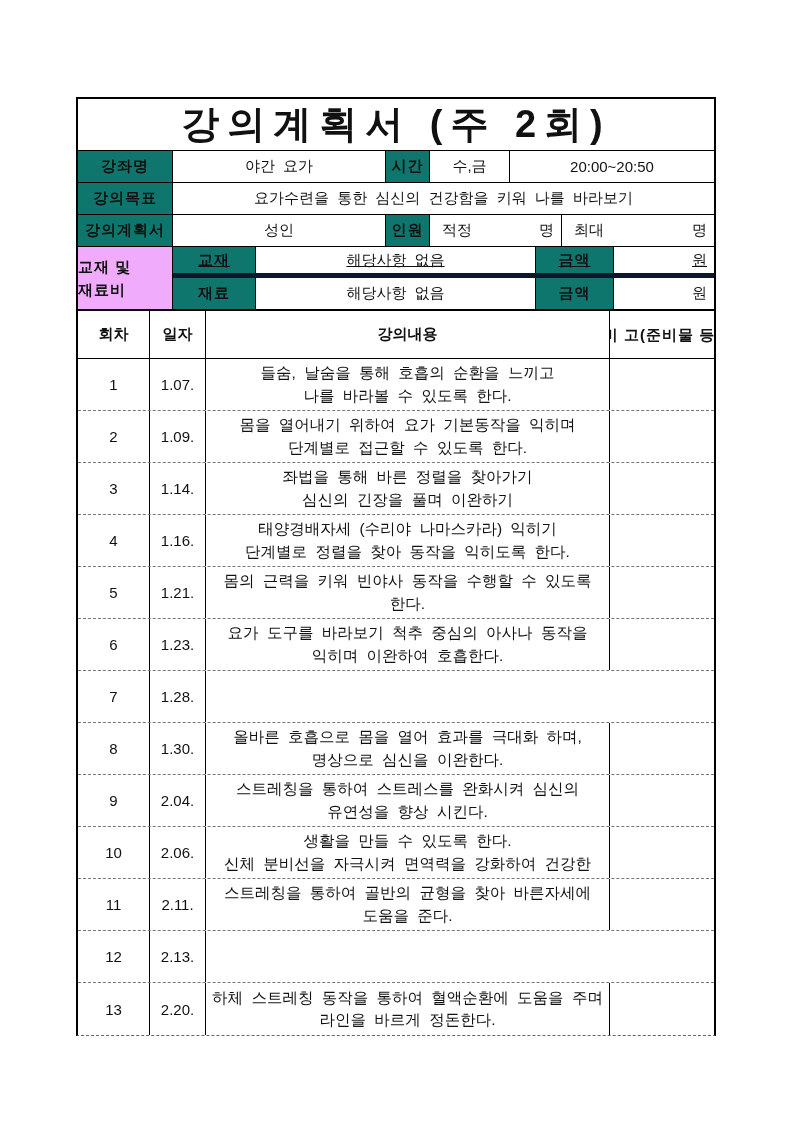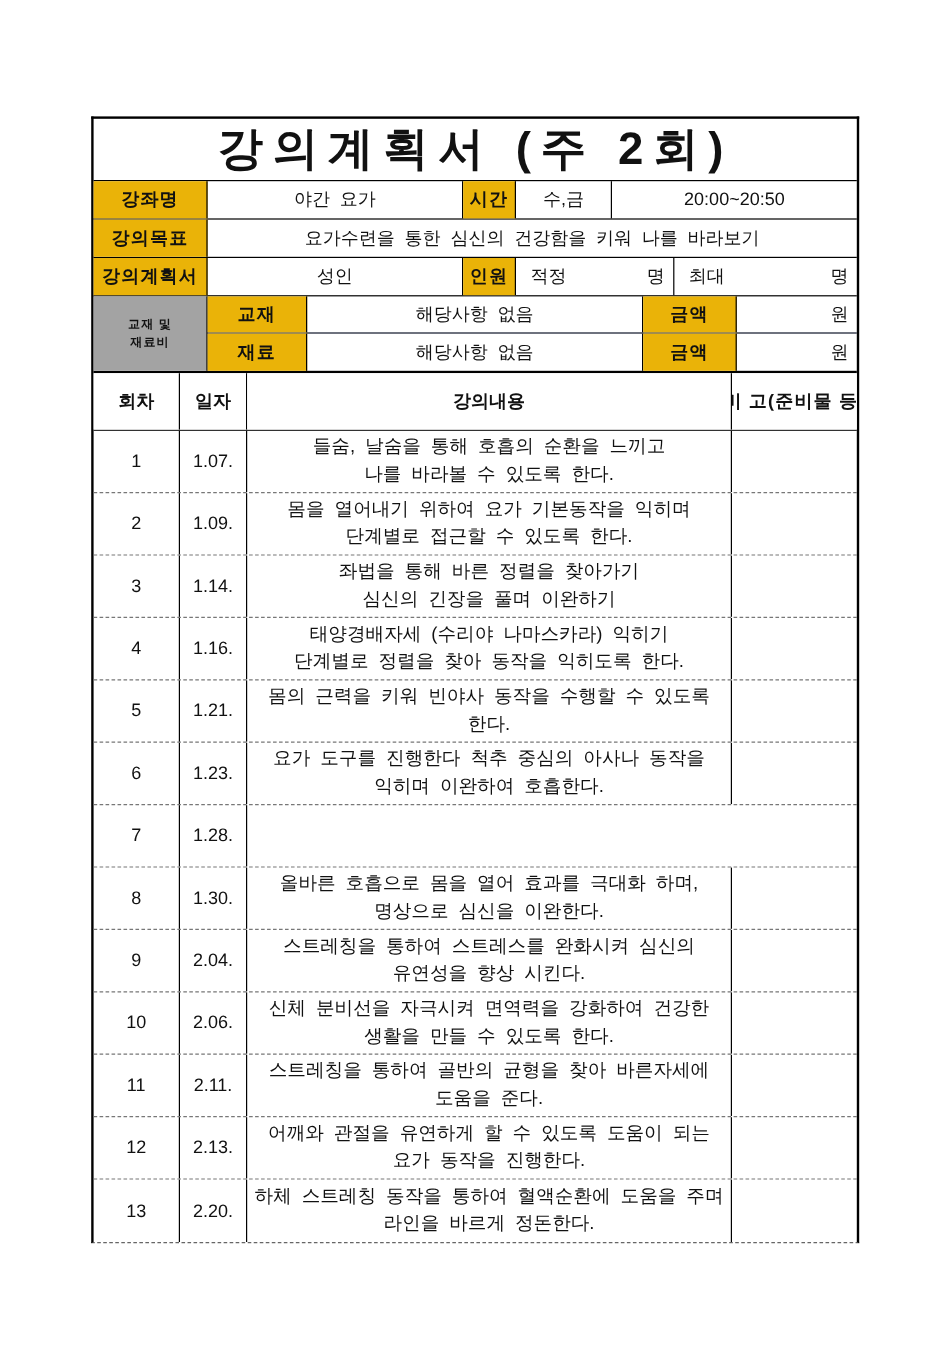--- a/index.html
+++ b/index.html
@@ -37,21 +37,21 @@
   .cell {
     display: flex;
     align-items: center;
     justify-content: center;
     font-size: 15px;
     border-right: 1px solid #000;
     overflow: hidden;
     white-space: nowrap;
   }
   .cell:last-child { border-right: none; }
-  .label { background: #eab308; font-weight: bold; letter-spacing: 1px; }
+  .label { background: #0f766e; font-weight: bold; letter-spacing: 1px; }
   .value { word-spacing: 4px; }
   
   .w-label  { width: 95px;  flex: none; }
   .w-course { width: 213px; flex: none; }
   .w-time   { width: 44px;  flex: none; }
   .w-days   { width: 80px;  flex: none; }
   .w-rest   { flex: 1; }
   .w-cap    { width: 132px; flex: none; }
   .w-book   { width: 83px;  flex: none; }
   .w-none   { width: 280px; flex: none; }
@@ -63,28 +63,28 @@
   }
   .right-unit {
     justify-content: flex-end;
     padding-right: 7px;
   }
   
   .mat-block { display: flex; border-bottom: 2px solid #000; }
   .mat-left {
     width: 95px; flex: none;
     display: flex; flex-direction: column;
-    align-items: center; justify-content: center;
-    background: #a3a3a3; font-weight: bold; font-size: 10px;
+    justify-content: center;
+    background: #f0abfc; font-weight: bold; font-size: 15px;
     border-right: 1px solid #000;
     line-height: 1.55;
     letter-spacing: 1px;
   }
   .mat-right { flex: 1; display: flex; flex-direction: column; }
-  .mat-right .row:first-child { border-bottom: 1px solid #0f172a; }
+  .mat-right .row:first-child { border-bottom: 5px solid #0f172a; text-decoration: underline; }
   .mat-right .row { border-bottom: none; }
   
   .sched-header { display: flex; height: 48px; border-bottom: 1px solid #000; }
   .c-session { width: 72px;  flex: none; }
   .c-date    { width: 56px;  flex: none; }
   .c-content { width: 404px; flex: none; }
   .c-note    { flex: 1; }
   .sched-header .cell { font-weight: bold; background: #fff; }
   .note-head {
     display: flex; flex-direction: row;
@@ -221,21 +221,21 @@
       <div>몸의 근력을 키워 빈야사 동작을 수행할 수 있도록</div>
       <div>한다.</div>
     </div>
     <div class="cell c-note"></div>
   </div>
 
   <div class="srow">
     <div class="cell c-session">6</div>
     <div class="cell c-date">1.23.</div>
     <div class="cell c-content">
-      <div>요가 도구를 진행한다 척추 중심의 아사나 동작을</div>
+      <div>요가 도구를 바라보기 척추 중심의 아사나 동작을</div>
       <div>익히며 이완하여 호흡한다.</div>
     </div>
     <div class="cell c-note"></div>
   </div>
 
   <div class="srow">
     <div class="cell c-session">7</div>
     <div class="cell c-date">1.28.</div>
     <div class="cell c-note"></div>
   </div>
@@ -257,43 +257,39 @@
       <div>스트레칭을 통하여 스트레스를 완화시켜 심신의</div>
       <div>유연성을 향상 시킨다.</div>
     </div>
     <div class="cell c-note"></div>
   </div>
 
   <div class="srow">
     <div class="cell c-session">10</div>
     <div class="cell c-date">2.06.</div>
     <div class="cell c-content">
+      <div>생활을 만들 수 있도록 한다.</div>
       <div>신체 분비선을 자극시켜 면역력을 강화하여 건강한</div>
-      <div>생활을 만들 수 있도록 한다.</div>
     </div>
     <div class="cell c-note"></div>
   </div>
 
   <div class="srow">
     <div class="cell c-session">11</div>
     <div class="cell c-date">2.11.</div>
     <div class="cell c-content">
       <div>스트레칭을 통하여 골반의 균형을 찾아 바른자세에</div>
       <div>도움을 준다.</div>
     </div>
     <div class="cell c-note"></div>
   </div>
 
   <div class="srow">
     <div class="cell c-session">12</div>
     <div class="cell c-date">2.13.</div>
-    <div class="cell c-content">
-      <div>어깨와 관절을 유연하게 할 수 있도록 도움이 되는</div>
-      <div>요가 동작을 진행한다.</div>
-    </div>
     <div class="cell c-note"></div>
   </div>
 
   <div class="srow">
     <div class="cell c-session">13</div>
     <div class="cell c-date">2.20.</div>
     <div class="cell c-content">
       <div>하체 스트레칭 동작을 통하여 혈액순환에 도움을 주며</div>
       <div>라인을 바르게 정돈한다.</div>
     </div>

